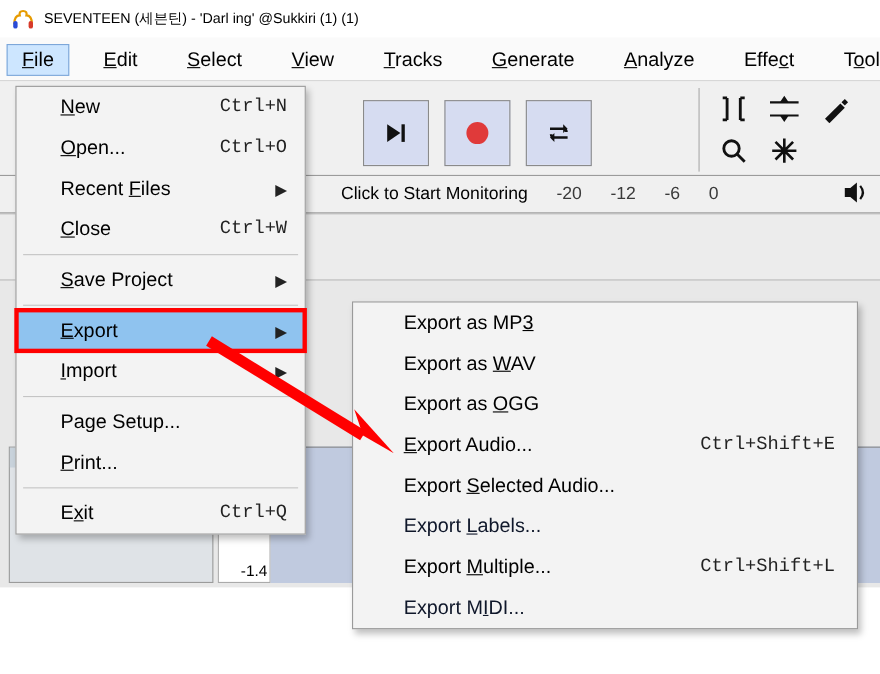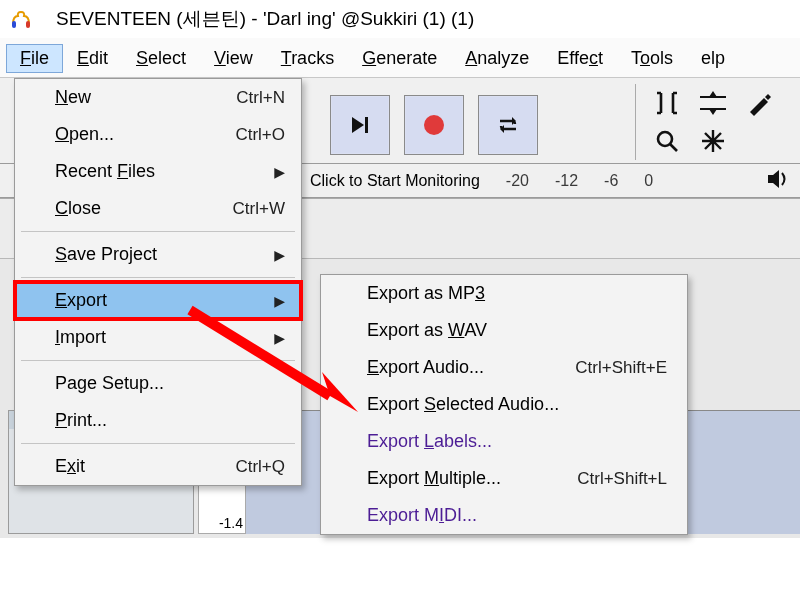--- a/index.html
+++ b/index.html
@@ -18,25 +18,25 @@
     display: flex;
     align-items: center;
     gap: 8px;
     padding: 6px 10px;
     background: #fff;
   }
   .app-icon {
     width: 22px; height: 22px;
     display: inline-flex; align-items: center; justify-content: center;
   }
-  .title-text { font-size: 19px; margin-left: 16px; }
+  .title-text { font-size: 13px; }
   
   .menubar {
     display: flex;
-    gap: 0;
+    gap: 17px;
     padding: 6px 6px 4px 6px;
     font-size: 18px;
     border-bottom: 1px solid #c8c8c8;
     background: #fafafa;
   }
   .menubar .menu-item {
     padding: 4px 14px;
     cursor: default;
   }
   .menubar .menu-item.active {
@@ -126,41 +126,41 @@
     background:#c0cadf; border-top:1px solid #888;
   }
 
   
   .dropdown {
     position: absolute;
     background: #f3f3f3;
     border: 1px solid #9a9a9a;
     box-shadow: 3px 4px 6px rgba(0,0,0,.25);
   }
-  #file-menu { left: 14px; top: 78px; width: 288px; }
+  #file-menu { left: 14px; top: 78px; width: 264px; }
   .dd-row {
     display: flex;
     align-items: center;
     padding: 8px 16px 8px 40px;
     font-size: 18px;
     position: relative;
   }
-  .dd-row .shortcut { margin-left: auto; font-size: 17px; color: #222; }
+  .dd-row .shortcut { margin-left: auto; font-size: 17px; color: #222; font-family: Liberation Mono, monospace; }
   .dd-row .chev { margin-left: auto; color:#222; font-size:14px; padding-left:20px;}
   .dd-sep { height: 1px; background: #c4c4c4; margin: 4px 6px; }
   .dd-row.highlight {
     background: #8fc3ef;
   }
-  .dd-row.disabled { color:#4c1d95; }
+  .dd-row.disabled { color:#0f172a; }
   #file-menu .export-row {
     outline: 4px solid #ff0000;
     outline-offset: -2px;
   }
 
-  #export-submenu { left: 320px; top: 274px; width: 368px; }
+  #export-submenu { left: 320px; top: 274px; width: 460px; }
   #export-submenu .dd-row { padding: 8px 20px 8px 46px; }
 
   
   .arrow-overlay {
     position: absolute;
     left: 180px; top: 300px;
     width: 200px; height: 120px;
     pointer-events: none;
     z-index: 50;
   }
@@ -327,20 +327,23 @@
 </div>
 
 <div id="export-submenu" class="dropdown">
   <div class="dd-row">
       <span>Export as MP<span class="ul">3</span></span>
     </div>
   <div class="dd-row">
       <span>Export as <span class="ul">W</span>AV</span>
     </div>
   <div class="dd-row">
+      <span>Export as <span class="ul">O</span>GG</span>
+    </div>
+  <div class="dd-row">
     <span><span class="ul">E</span>xport Audio...</span>
       <span class="shortcut">Ctrl+Shift+E</span>
   </div>
   <div class="dd-row">
       <span>Export <span class="ul">S</span>elected Audio...</span>
     </div>
   <div class="dd-row disabled">
       <span>Export <span class="ul">L</span>abels...</span>
     </div>
   <div class="dd-row">

